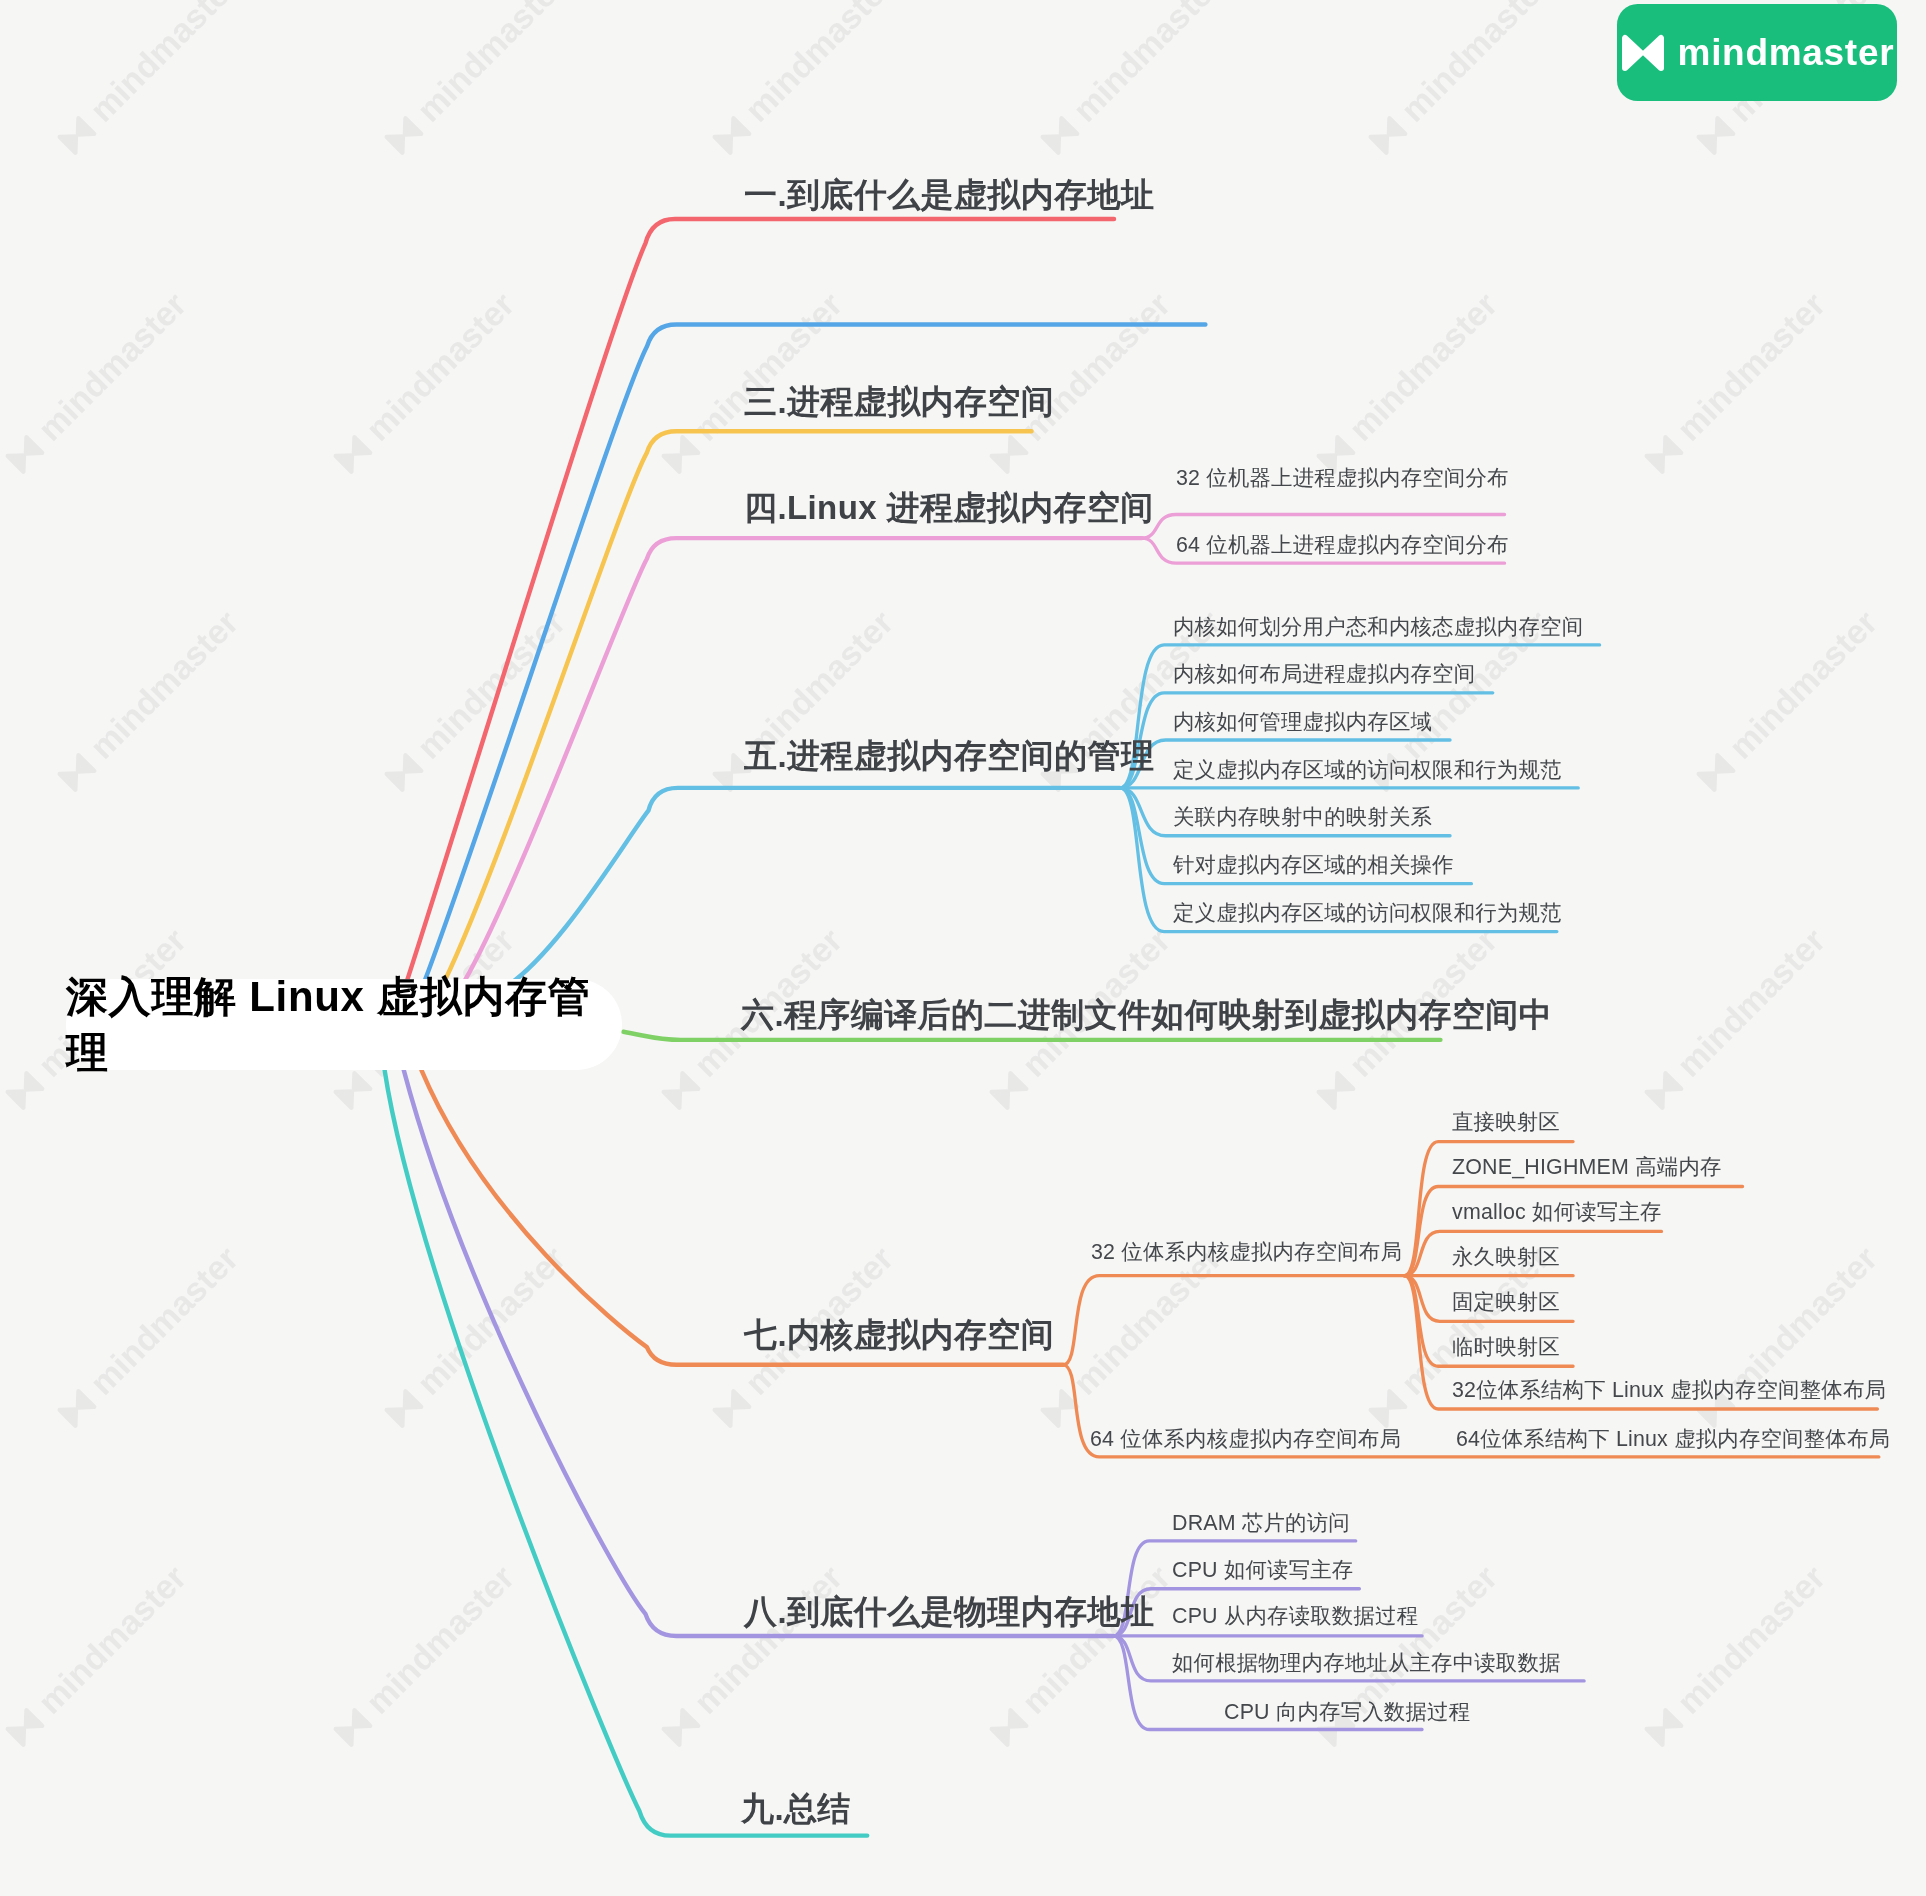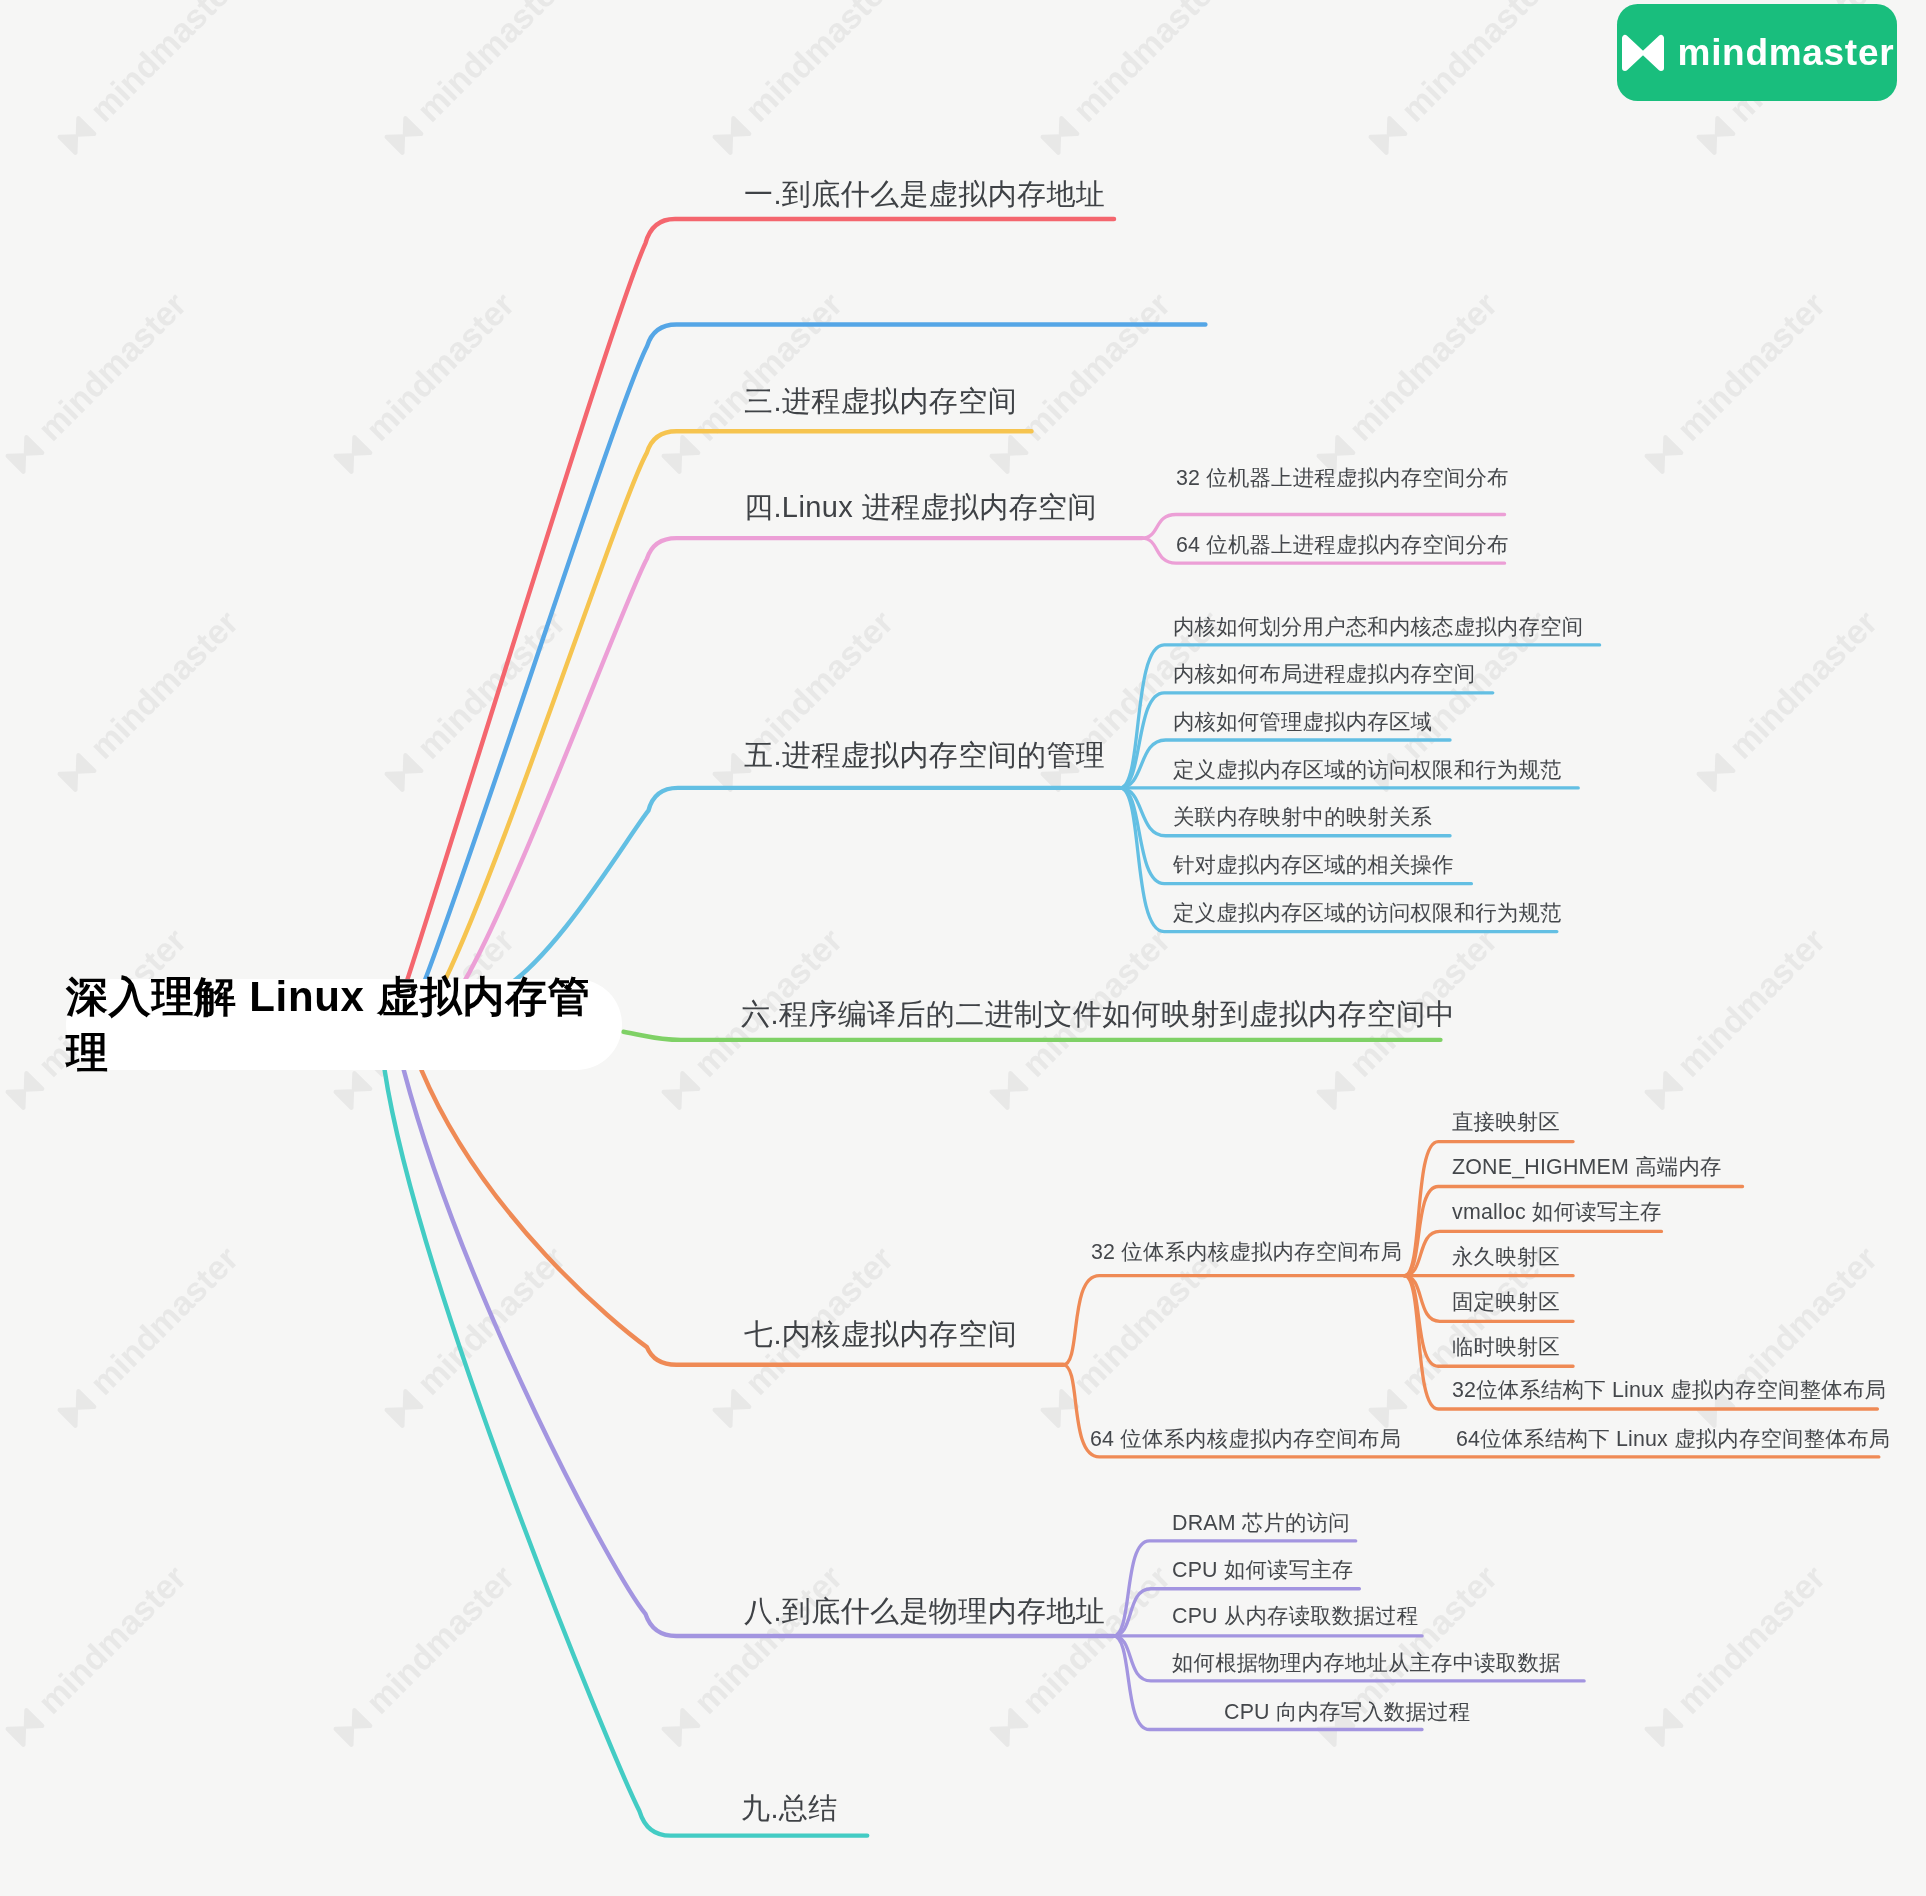--- a/index.html
+++ b/index.html
@@ -10,21 +10,21 @@
   .wm{position:absolute;display:flex;align-items:center;gap:10.3px;color:#e0e0e0;opacity:.62;
       font-size:34px;font-weight:600;transform:rotate(-45deg);white-space:nowrap;}
   .wm svg{width:34px;height:29.5px;}
   
   .wires{position:absolute;left:0;top:0;z-index:1;}
   .wires path{fill:none;stroke-linecap:round;stroke-linejoin:round;}
   .wires path.main{stroke-width:6px;}
   .wires path.sub{stroke-width:4.5px;}
   
   .node{position:absolute;white-space:nowrap;z-index:2;transform:translateY(-50%);color:#3f4246;}
-  .topic{font-size:29px;font-weight:400;letter-spacing:0.4px;text-align:right;}
+  .topic{font-size:33px;font-weight:700;letter-spacing:0.4px;text-align:right;}
   .child{font-size:21.4px;font-weight:400;letter-spacing:0.2px;color:#44474b;}
   .root-pill{position:absolute;left:66px;top:979px;width:556px;height:91px;background:#ffffff;
              border-radius:47px;z-index:2;display:flex;align-items:center;justify-content:center;}
   .root-pill span{font-size:42px;font-weight:700;color:#000000;letter-spacing:0.7px;}
   
   .badge{position:absolute;left:1617px;top:4.4px;width:280px;height:97px;border-radius:20.6px;
          display:flex;align-items:center;justify-content:center;gap:11.8px;z-index:3;}
   .badge svg{width:46px;height:40px;}
   .badge span{color:#ffffff;font-size:37px;font-weight:600;letter-spacing:0.7px;}
 </style>

